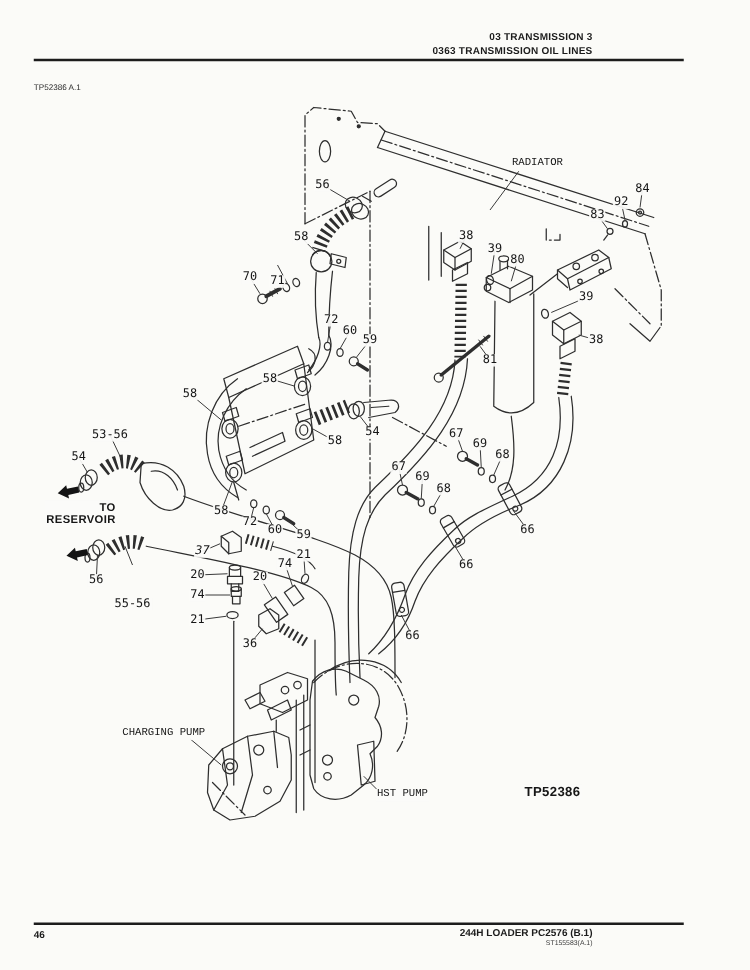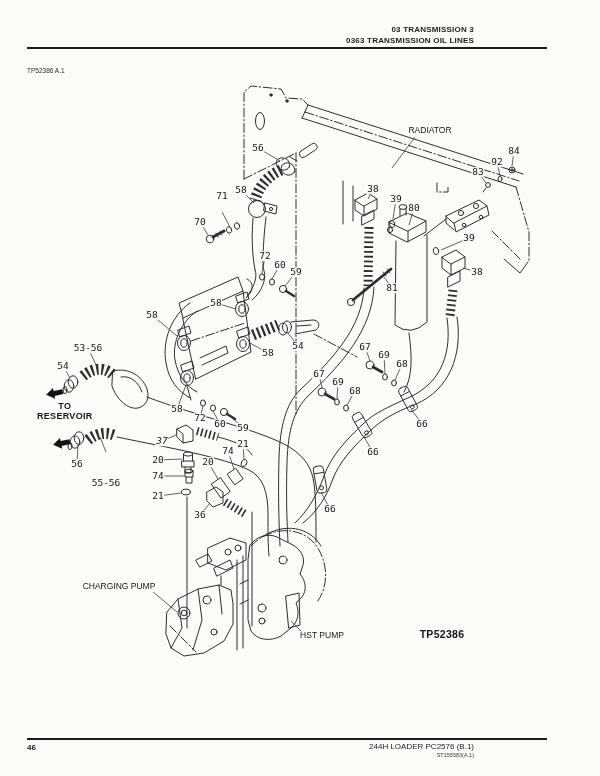--- a/index.html
+++ b/index.html
@@ -4,29 +4,29 @@
 <style>
   html,body{margin:0;padding:0;width:600px;height:776px;background:#fbfbf8;overflow:hidden;}
   .page{position:relative;width:527px;height:776px;font-family:"Liberation Sans",sans-serif;color:#1c1c1c;}
   .hdr-right{position:absolute;top:25px;right:53px;text-align:right;font-size:8px;font-weight:bold;line-height:1.35;letter-spacing:.2px;}
   .rule{position:absolute;left:27px;width:520px;background:#1c1c1c;}
   .rule.top{top:47px;height:1.5px;}
   .rule.bottom{top:738px;height:2px;}
   .title{position:absolute;left:27px;top:53px;font-size:8.5px;font-weight:bold;letter-spacing:.2px;}
   .figref{position:absolute;left:27px;top:67px;font-size:6.5px;color:#2a2a2a;}
   .pgnum{position:absolute;left:27px;top:743px;font-size:8px;font-weight:bold;}
-  .docref{position:absolute;right:53px;top:742px;font-size:8px;}
+  .docref{position:absolute;right:53px;top:742px;font-size:8px;font-weight:bold;}
   .subref{position:absolute;right:53px;top:752px;font-size:5.5px;color:#3a3a3a;}
   .art,.leaders,.lbl-layer{position:absolute;left:0;top:0;width:600px;height:776px;}
   .art{z-index:1}.leaders{z-index:2}.lbl-layer{z-index:3;pointer-events:none;}
   .callout{position:absolute;transform:translate(-50%,-50%);font-family:"DejaVu Sans Mono",monospace;
     font-size:9.5px;line-height:1;color:#161616;background:rgba(251,251,248,.92);padding:0 1px;white-space:nowrap;text-align:center;}
-  .plabel{position:absolute;transform:translate(-50%,-50%);font-family:Liberation Sans, sans-serif;
+  .plabel{position:absolute;transform:translate(-50%,-50%);font-family:Liberation Mono, monospace;
     font-size:8.5px;line-height:1.15;color:#161616;background:rgba(251,251,248,.92);padding:0 1px;white-space:pre-line;}
-  .plabel.left{transform:translate(0,-50%);text-align:center;}
+  .plabel.left{transform:translate(0,-50%);text-align:right;}
   .plabel.boldlbl{font-family:"Liberation Sans",sans-serif;font-weight:bold;font-size:9px;letter-spacing:.3px;}
   .plabel.figid{font-family:"Liberation Sans",sans-serif;font-weight:bold;font-size:10.5px;letter-spacing:.3px;}
   svg *{vector-effect:non-scaling-stroke;}
 </style>
 </head>
 <body>
 
 <div class="page">
 
   <div class="hdr-right">
@@ -321,21 +321,21 @@
       <line x1="330" y1="509" x2="321" y2="492" stroke="#3a3a3a" stroke-width="0.8"></line>
       <line x1="415" y1="137" x2="392" y2="168" stroke="#3a3a3a" stroke-width="0.8"></line>
       <line x1="152" y1="591" x2="177" y2="612" stroke="#3a3a3a" stroke-width="0.8"></line>
       <line x1="304" y1="634" x2="291" y2="621" stroke="#3a3a3a" stroke-width="0.8"></line>
     </svg>
 
   <div class="lbl-layer" id="callout-layer">
       <span class="callout" style="left: 258px; top: 148px;">56</span>
       <span class="callout" style="left: 241px; top: 190px;">58</span>
       <span class="callout" style="left: 200px; top: 222px;">70</span>
-      <span class="callout" style="left: 222px; top: 196px;">71</span>
+      <span class="callout" style="left: 222px; top: 225px;">71</span>
       <span class="callout" style="left: 265px; top: 256px;">72</span>
       <span class="callout" style="left: 280px; top: 265px;">60</span>
       <span class="callout" style="left: 296px; top: 272px;">59</span>
       <span class="callout" style="left: 216px; top: 303px;">58</span>
       <span class="callout" style="left: 152px; top: 315px;">58</span>
       <span class="callout" style="left: 88px; top: 348px;">53-56</span>
       <span class="callout" style="left: 63px; top: 366px;">54</span>
       <span class="callout" style="left: 298px; top: 346px;">54</span>
       <span class="callout" style="left: 268px; top: 353px;">58</span>
       <span class="callout" style="left: 177px; top: 409px;">58</span>
@@ -366,21 +366,21 @@
       <span class="callout" style="left: 402px; top: 364px;">68</span>
       <span class="callout" style="left: 319px; top: 374px;">67</span>
       <span class="callout" style="left: 338px; top: 382px;">69</span>
       <span class="callout" style="left: 355px; top: 391px;">68</span>
       <span class="callout" style="left: 422px; top: 424px;">66</span>
       <span class="callout" style="left: 373px; top: 452px;">66</span>
       <span class="callout" style="left: 330px; top: 509px;">66</span>
       <span class="plabel" style="left: 430px; top: 131px;">RADIATOR</span>
       <span class="plabel left boldlbl" style="left: 36px; top: 411px;">TO
 RESERVOIR</span>
-      <span class="plabel" style="left: 119px; top: 587px;">CHARGING PUMP</span>
+      <span class="plabel" style="left: 131px; top: 587px;">CHARGING PUMP</span>
       <span class="plabel" style="left: 322px; top: 636px;">HST PUMP</span>
       <span class="plabel figid" style="left: 442px; top: 634px;">TP52386</span>
     </div>
 
   <div class="rule bottom"></div>
   <div class="pgnum">46</div>
   <div class="docref">244H LOADER   PC2576   (B.1)</div>
   <div class="subref">ST155583(A.1)</div>
 </div>
 

